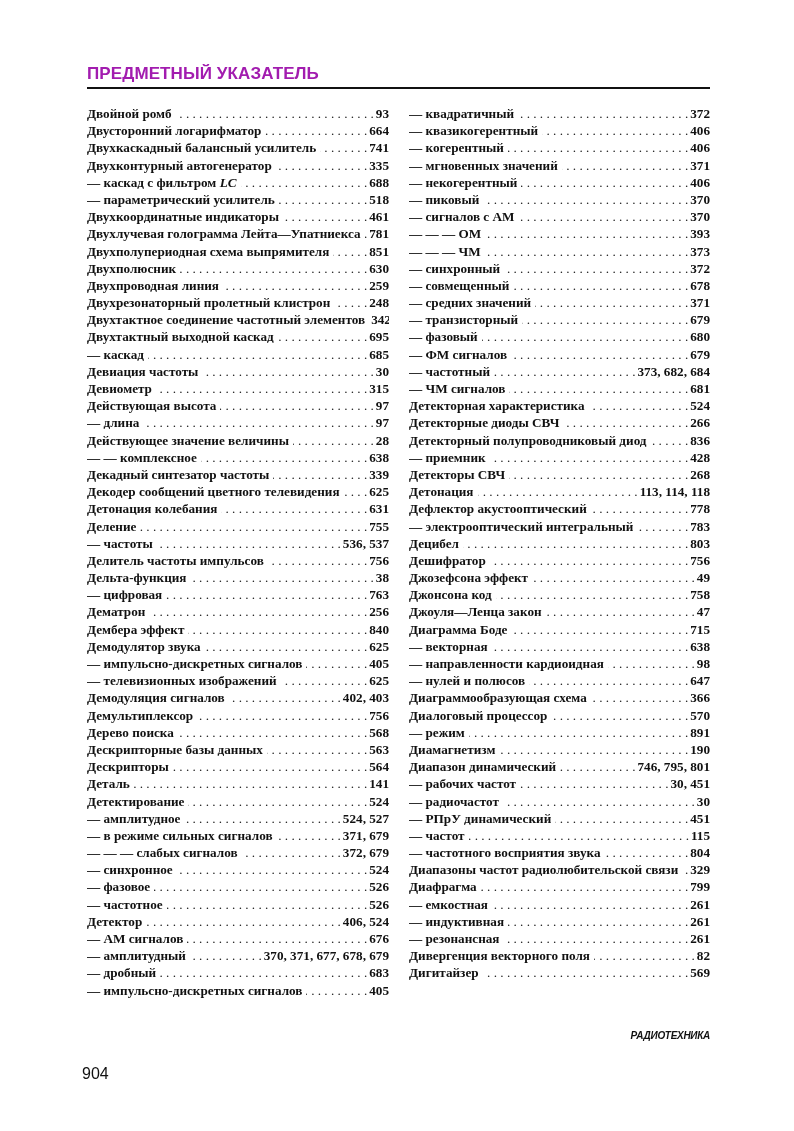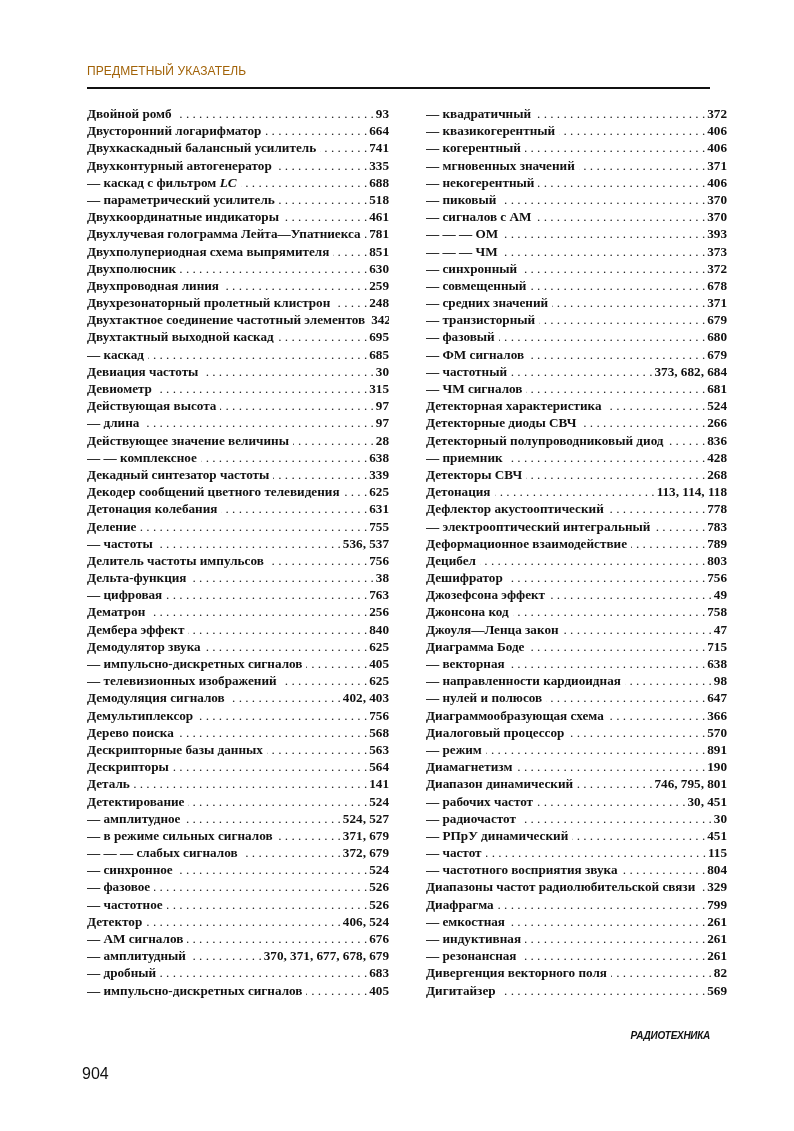--- a/index.html
+++ b/index.html
@@ -1,30 +1,30 @@
 <!DOCTYPE html>
 <html><head>
 <meta charset="utf-8">
 <style>
   html, body { margin: 0; padding: 0; background: #ffffff; }
   body { width: 794px; height: 1131px; position: relative; overflow: hidden; color: #111; }
   .header-title {
     position: absolute; left: 87px; top: 64px;
-    font-family: "Liberation Sans", sans-serif; font-size: 12px; font-weight: normal;
-    letter-spacing: 0.1px; color: #a16207;
+    font-family: "Liberation Sans", sans-serif; font-size: 17px; font-weight: bold;
+    letter-spacing: 0.1px; color: #a21caf;
   }
   .header-rule {
     position: absolute; left: 87px; top: 87px; width: 623px; height: 2px; background: #111;
   }
   .col {
     position: absolute; top: 105px;
     font-family: "Liberation Serif", serif; font-size: 13.2px; font-weight: bold;
   }
   .col-left { left: 87px; width: 302px; }
-  .col-right { left: 426px; width: 301px; }
+  .col-right { left: 409px; width: 301px; }
   .entry {
     display: flex; align-items: baseline; height: 17.2px; line-height: 17.2px;
     white-space: nowrap; overflow: hidden;
   }
   .entry .term { flex: 0 0 auto; padding-right: 4px; }
   .entry .term i { font-style: italic; }
   .entry .dots {
     flex: 1 1 auto; overflow: hidden; font-weight: normal; letter-spacing: 3.3px; color: #222;
   }
   .entry .dots::before {
@@ -431,25 +431,20 @@
       <span class="term">Дефлектор акустооптический</span>
       <span class="dots"></span>
       <span class="pages">778</span>
     </div>
     <div class="entry">
       <span class="term">— электрооптический интегральный</span>
       <span class="dots"></span>
       <span class="pages">783</span>
     </div>
     <div class="entry">
-      <span class="term">Деформационное взаимодействие</span>
-      <span class="dots"></span>
-      <span class="pages">789</span>
-    </div>
-    <div class="entry">
       <span class="term">Децибел</span>
       <span class="dots"></span>
       <span class="pages">803</span>
     </div>
     <div class="entry">
       <span class="term">Дешифратор</span>
       <span class="dots"></span>
       <span class="pages">756</span>
     </div>
     <div class="entry">

